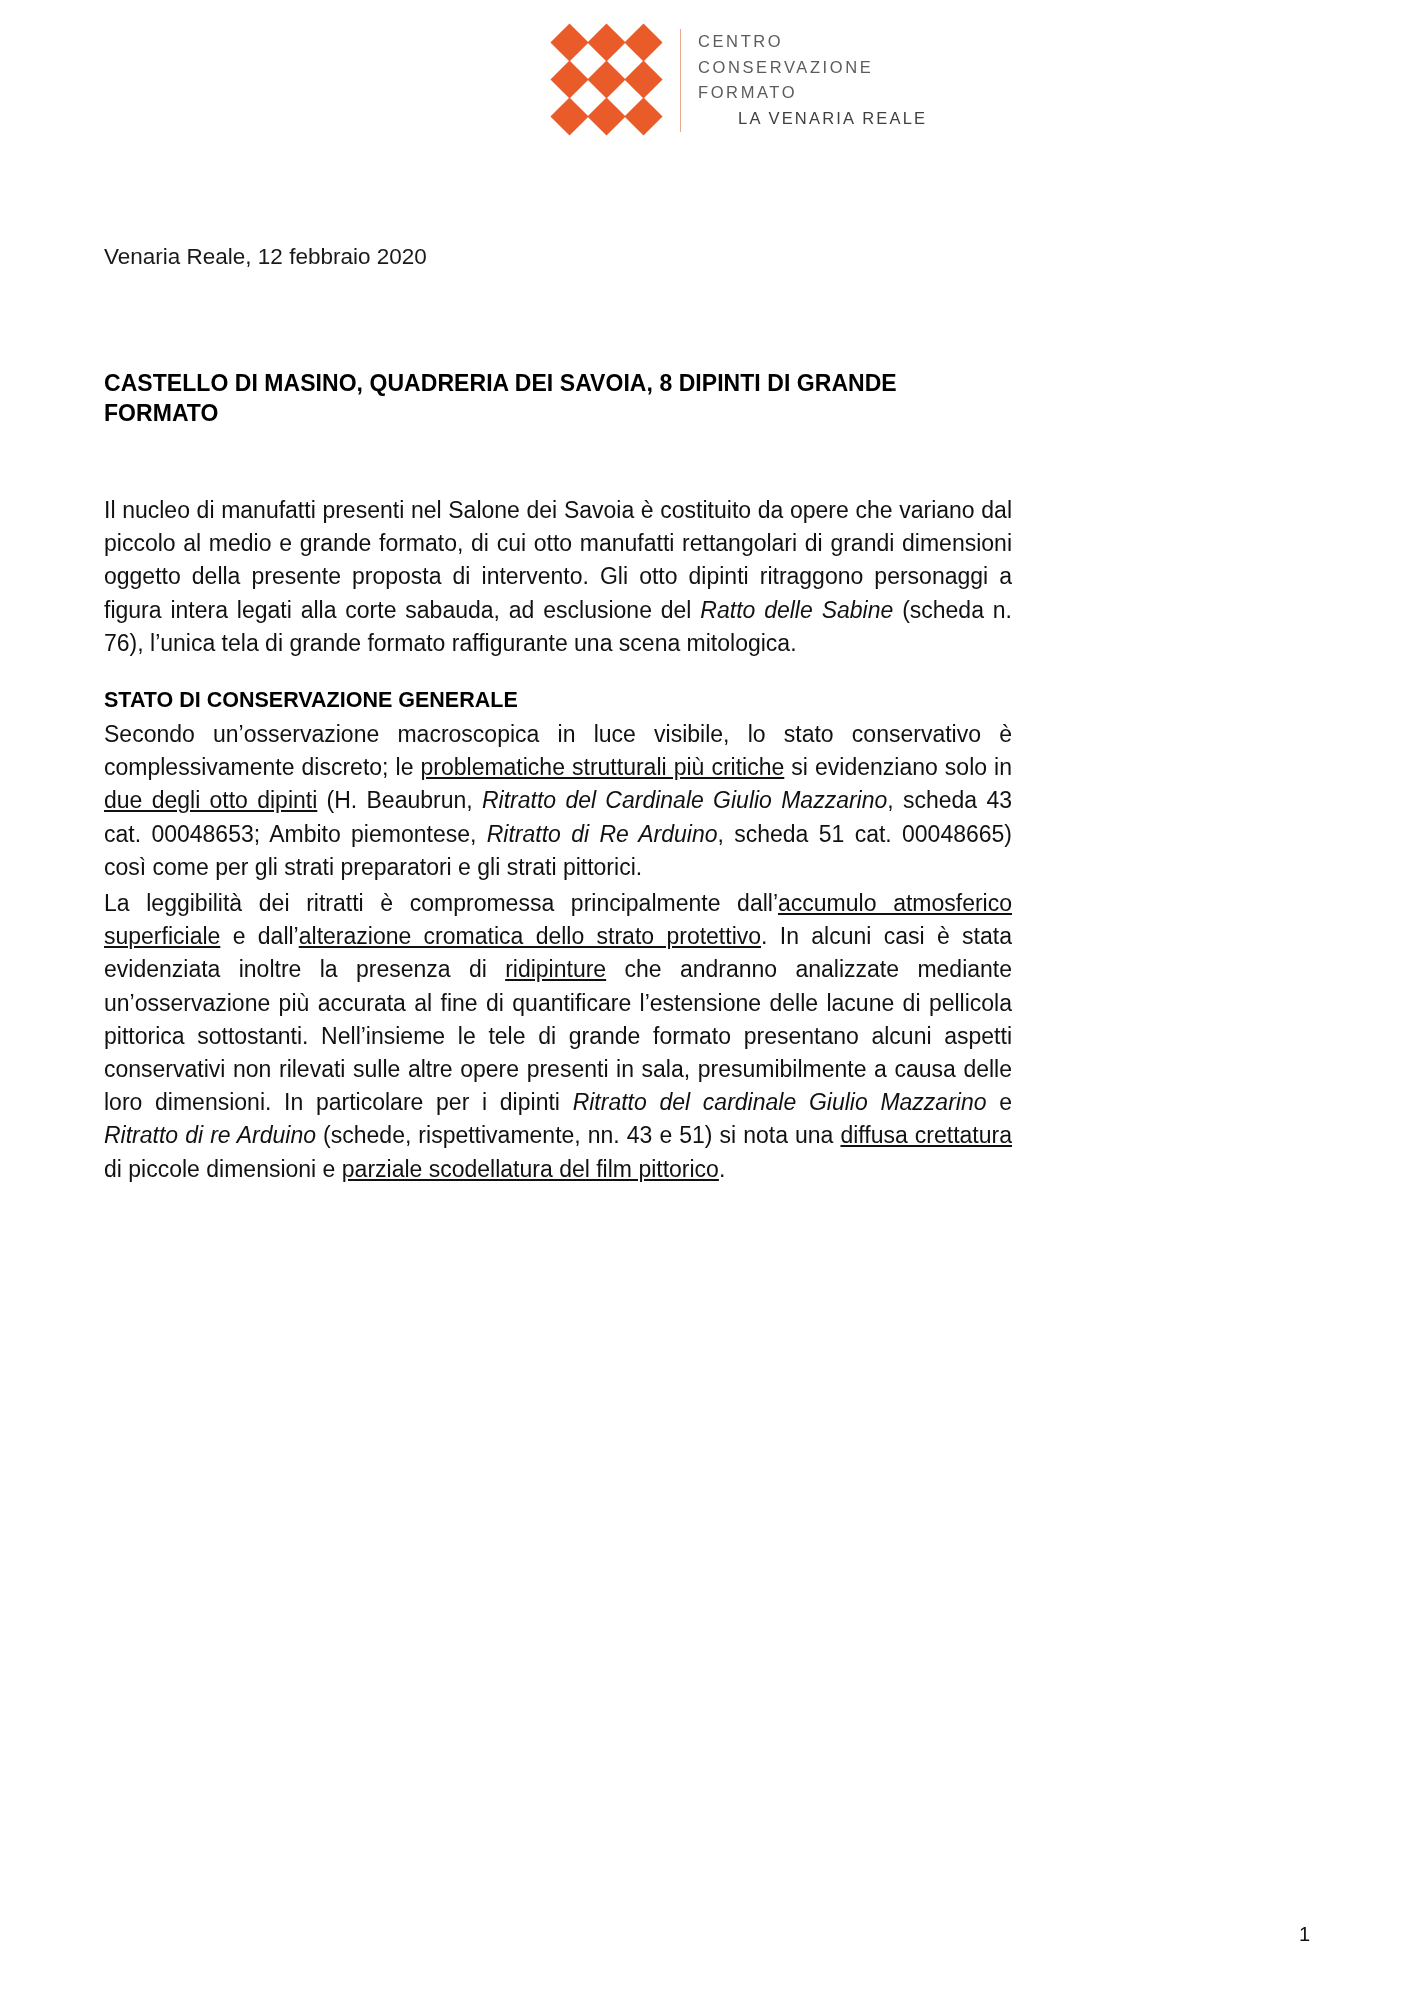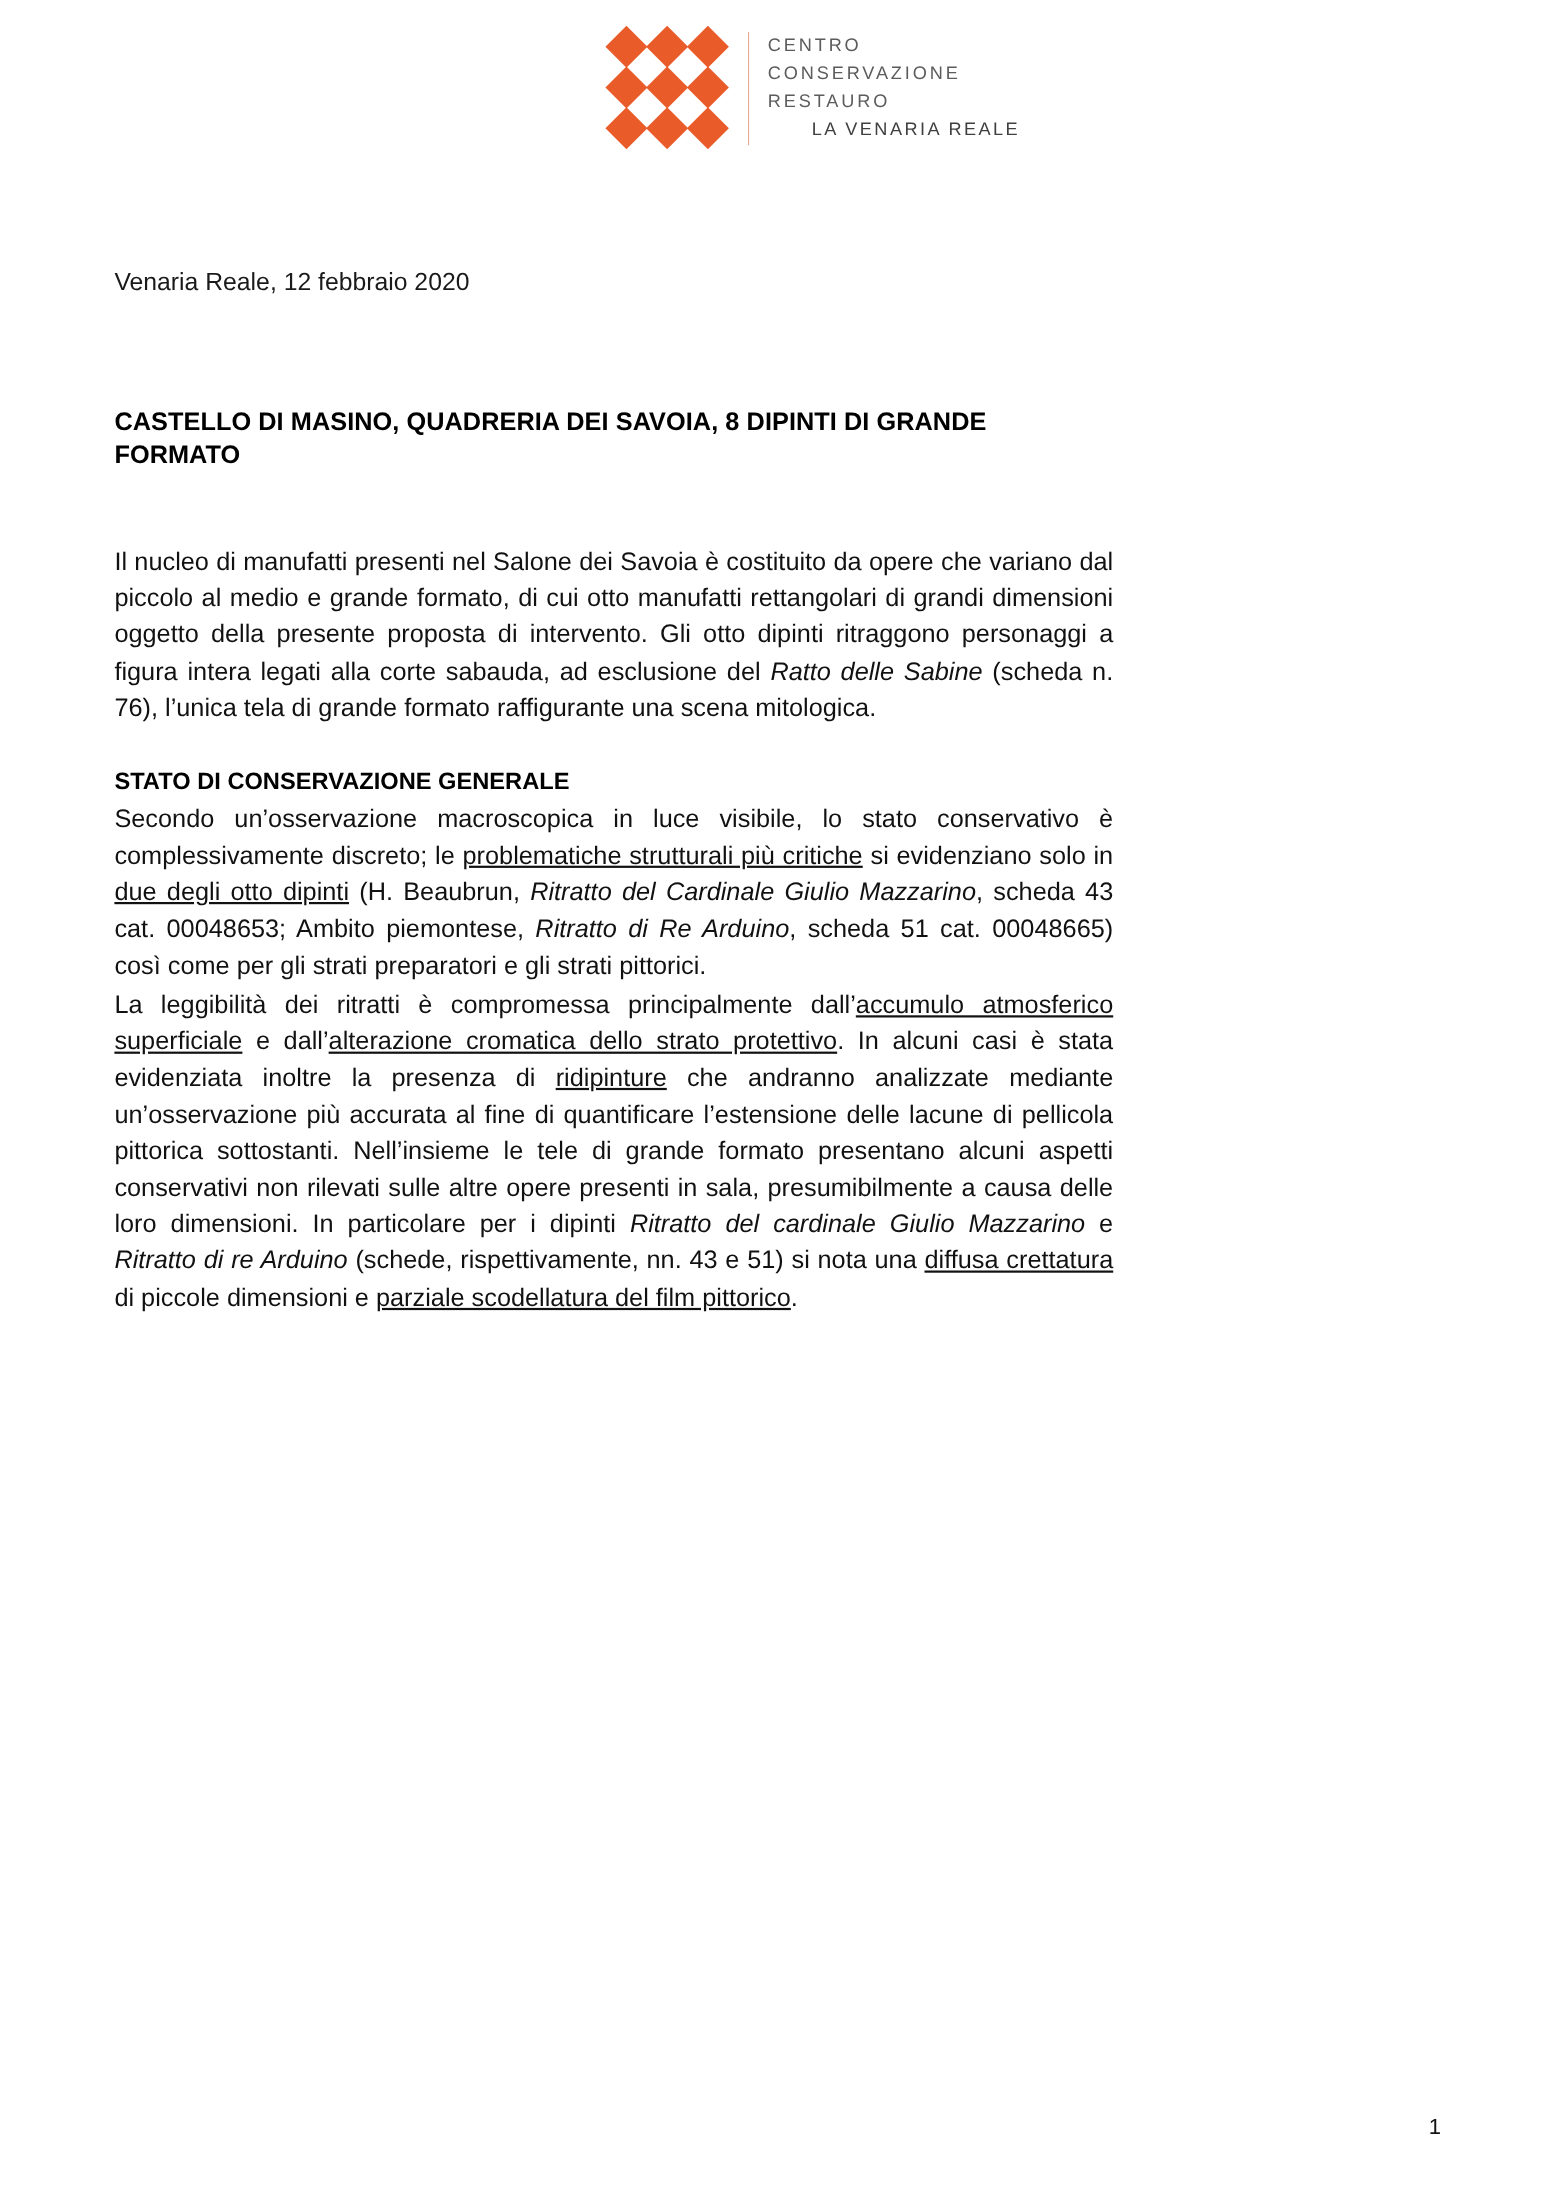--- a/index.html
+++ b/index.html
@@ -106,21 +106,21 @@
     line-height: 33.2px;
     text-align: justify;
     text-justify: inter-word;
     margin: 0;
     color: #111111;
   }
   .par-intro {
     margin-top: 66px !important;
   }
   .section-head {
-    margin-top: 35px;
+    margin-top: 25px;
     font-size: 21.5px;
     font-weight: bold;
     line-height: 30px;
     color: #000000;
   }
   .par-tight {
     margin-top: 3px !important;
   }
   em {
     font-style: italic;
@@ -169,21 +169,21 @@
           <i></i>
         </span>
       <span class="diamond-cell">
           <i></i>
         </span>
     </div>
     <div class="logo-divider"></div>
     <div class="logo-text">
       <div class="logo-line">CENTRO</div>
       <div class="logo-line">CONSERVAZIONE</div>
-      <div class="logo-line">RESTAURO</div>
+      <div class="logo-line">FORMATO</div>
       <div class="logo-line brand">LA VENARIA REALE</div>
     </div>
   </div>
 
   <div class="content">
 
     <div class="date-line">Venaria Reale, 12 febbraio 2020</div>
 
     <div class="doc-title">CASTELLO DI MASINO, QUADRERIA DEI SAVOIA, 8 DIPINTI DI GRANDE FORMATO</div>
 

